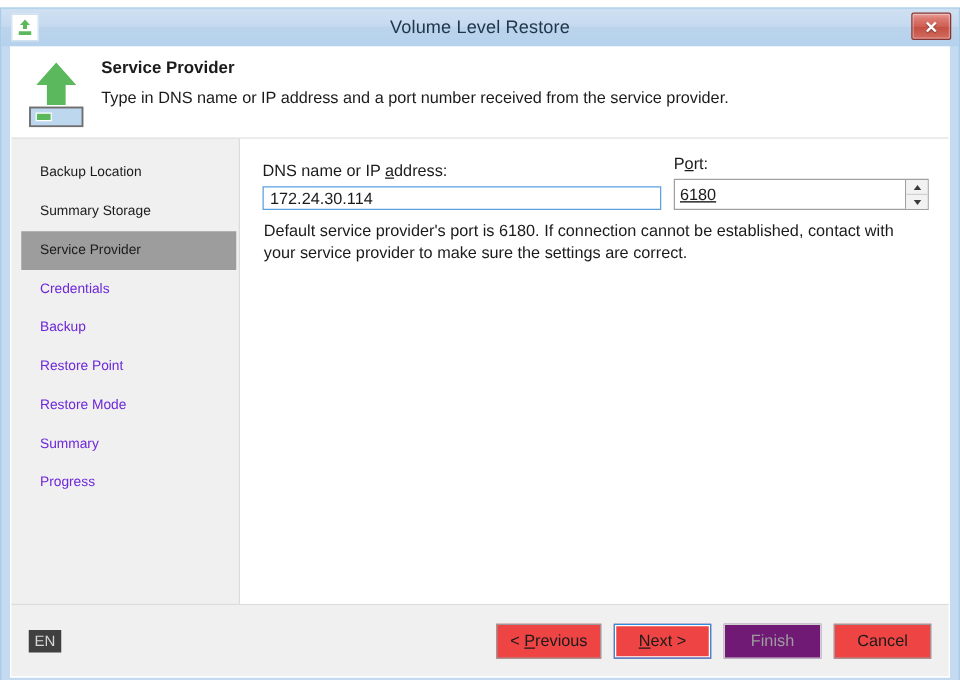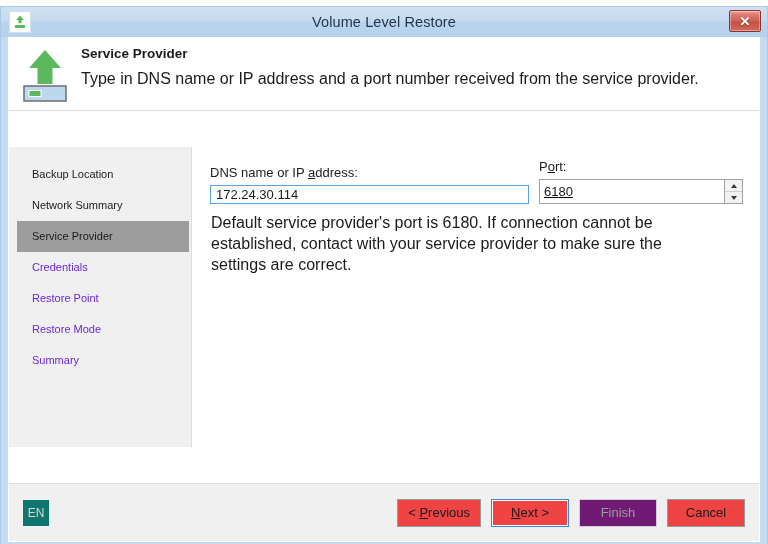--- a/index.html
+++ b/index.html
@@ -85,21 +85,20 @@
   
   .client {
     margin: 0 7px 7px 7px;
     flex: 1 1 auto;
     background: #ffffff;
     display: flex;
     flex-direction: column;
     border: 1px solid #ffffff;
     box-sizing: border-box;
     overflow: hidden;
-    gap: 36px;
   }
 
   
   .header {
     flex: 0 0 72px;
     background: #ffffff;
     display: flex;
     align-items: flex-start;
     position: relative;
     border-bottom: 1px solid #dcdcdc;
@@ -117,21 +116,21 @@
     padding-top: 8px;
     padding-right: 14px;
   }
   .header-title {
     font-size: 13.5px;
     font-weight: bold;
     color: #1b1b1b;
     margin: 0 0 9px 0;
   }
   .header-sub {
-    font-size: 16px;
+    font-size: 13px;
     color: #1b1b1b;
     margin: 0;
   }
 
   
   .body {
     flex: 1 1 auto;
     display: flex;
     min-height: 0;
   }
@@ -233,40 +232,40 @@
   .spin-btn .tri {
     width: 0; height: 0;
     border-left: 3.5px solid transparent;
     border-right: 3.5px solid transparent;
   }
   .spin-btn.up .tri    { border-bottom: 4px solid #3b3b3b; }
   .spin-btn.down .tri  { border-top: 4px solid #3b3b3b; }
 
   .hint {
     margin: 8px 2px 0 1px;
-    font-size: 16px;
+    font-size: 13px;
     line-height: 1.32;
     color: #1b1b1b;
     max-width: 505px;
   }
 
   
   .footer {
     flex: 0 0 58px;
     background: #f0f0f0;
     border-top: 1px solid #dcdcdc;
     display: flex;
     align-items: center;
     padding: 0 14px 0 14px;
     box-sizing: border-box;
   }
   .lang-badge {
     width: 26px;
-    height: 26px;
-    background: #0f766e;
+    height: 18px;
+    background: #404040;
     color: #d8d8d8;
     font-size: 12px;
     display: flex;
     align-items: center;
     justify-content: center;
     user-select: none;
     cursor: pointer;
   }
   .footer-spacer { flex: 1 1 auto; }
   .btn {
@@ -324,26 +323,28 @@
       <div class="header-text">
         <div class="header-title">Service Provider</div>
         <div class="header-sub">Type in DNS name or IP address and a port number received from the service provider.</div>
       </div>
     </div>
 
     <div class="body">
 
       <div class="sidebar">
         <div class="nav-item">Backup Location</div>
-        <div class="nav-item">Network Summary</div>
+        <div class="nav-item">Summary Storage</div>
         <div class="nav-item active">Service Provider</div>
         <div class="nav-item disabled">Credentials</div>
+        <div class="nav-item disabled">Backup</div>
         <div class="nav-item disabled">Restore Point</div>
         <div class="nav-item disabled">Restore Mode</div>
         <div class="nav-item disabled">Summary</div>
+        <div class="nav-item disabled">Progress</div>
       </div>
 
       <div class="content">
         <div class="field-row">
 
           <div class="field-dns">
             <label class="field-label"><span>DNS name or IP </span><span class="acc">a</span><span>ddress:</span></label>
             <input class="text-input" type="text" value="172.24.30.114" style="">
           </div>
 

